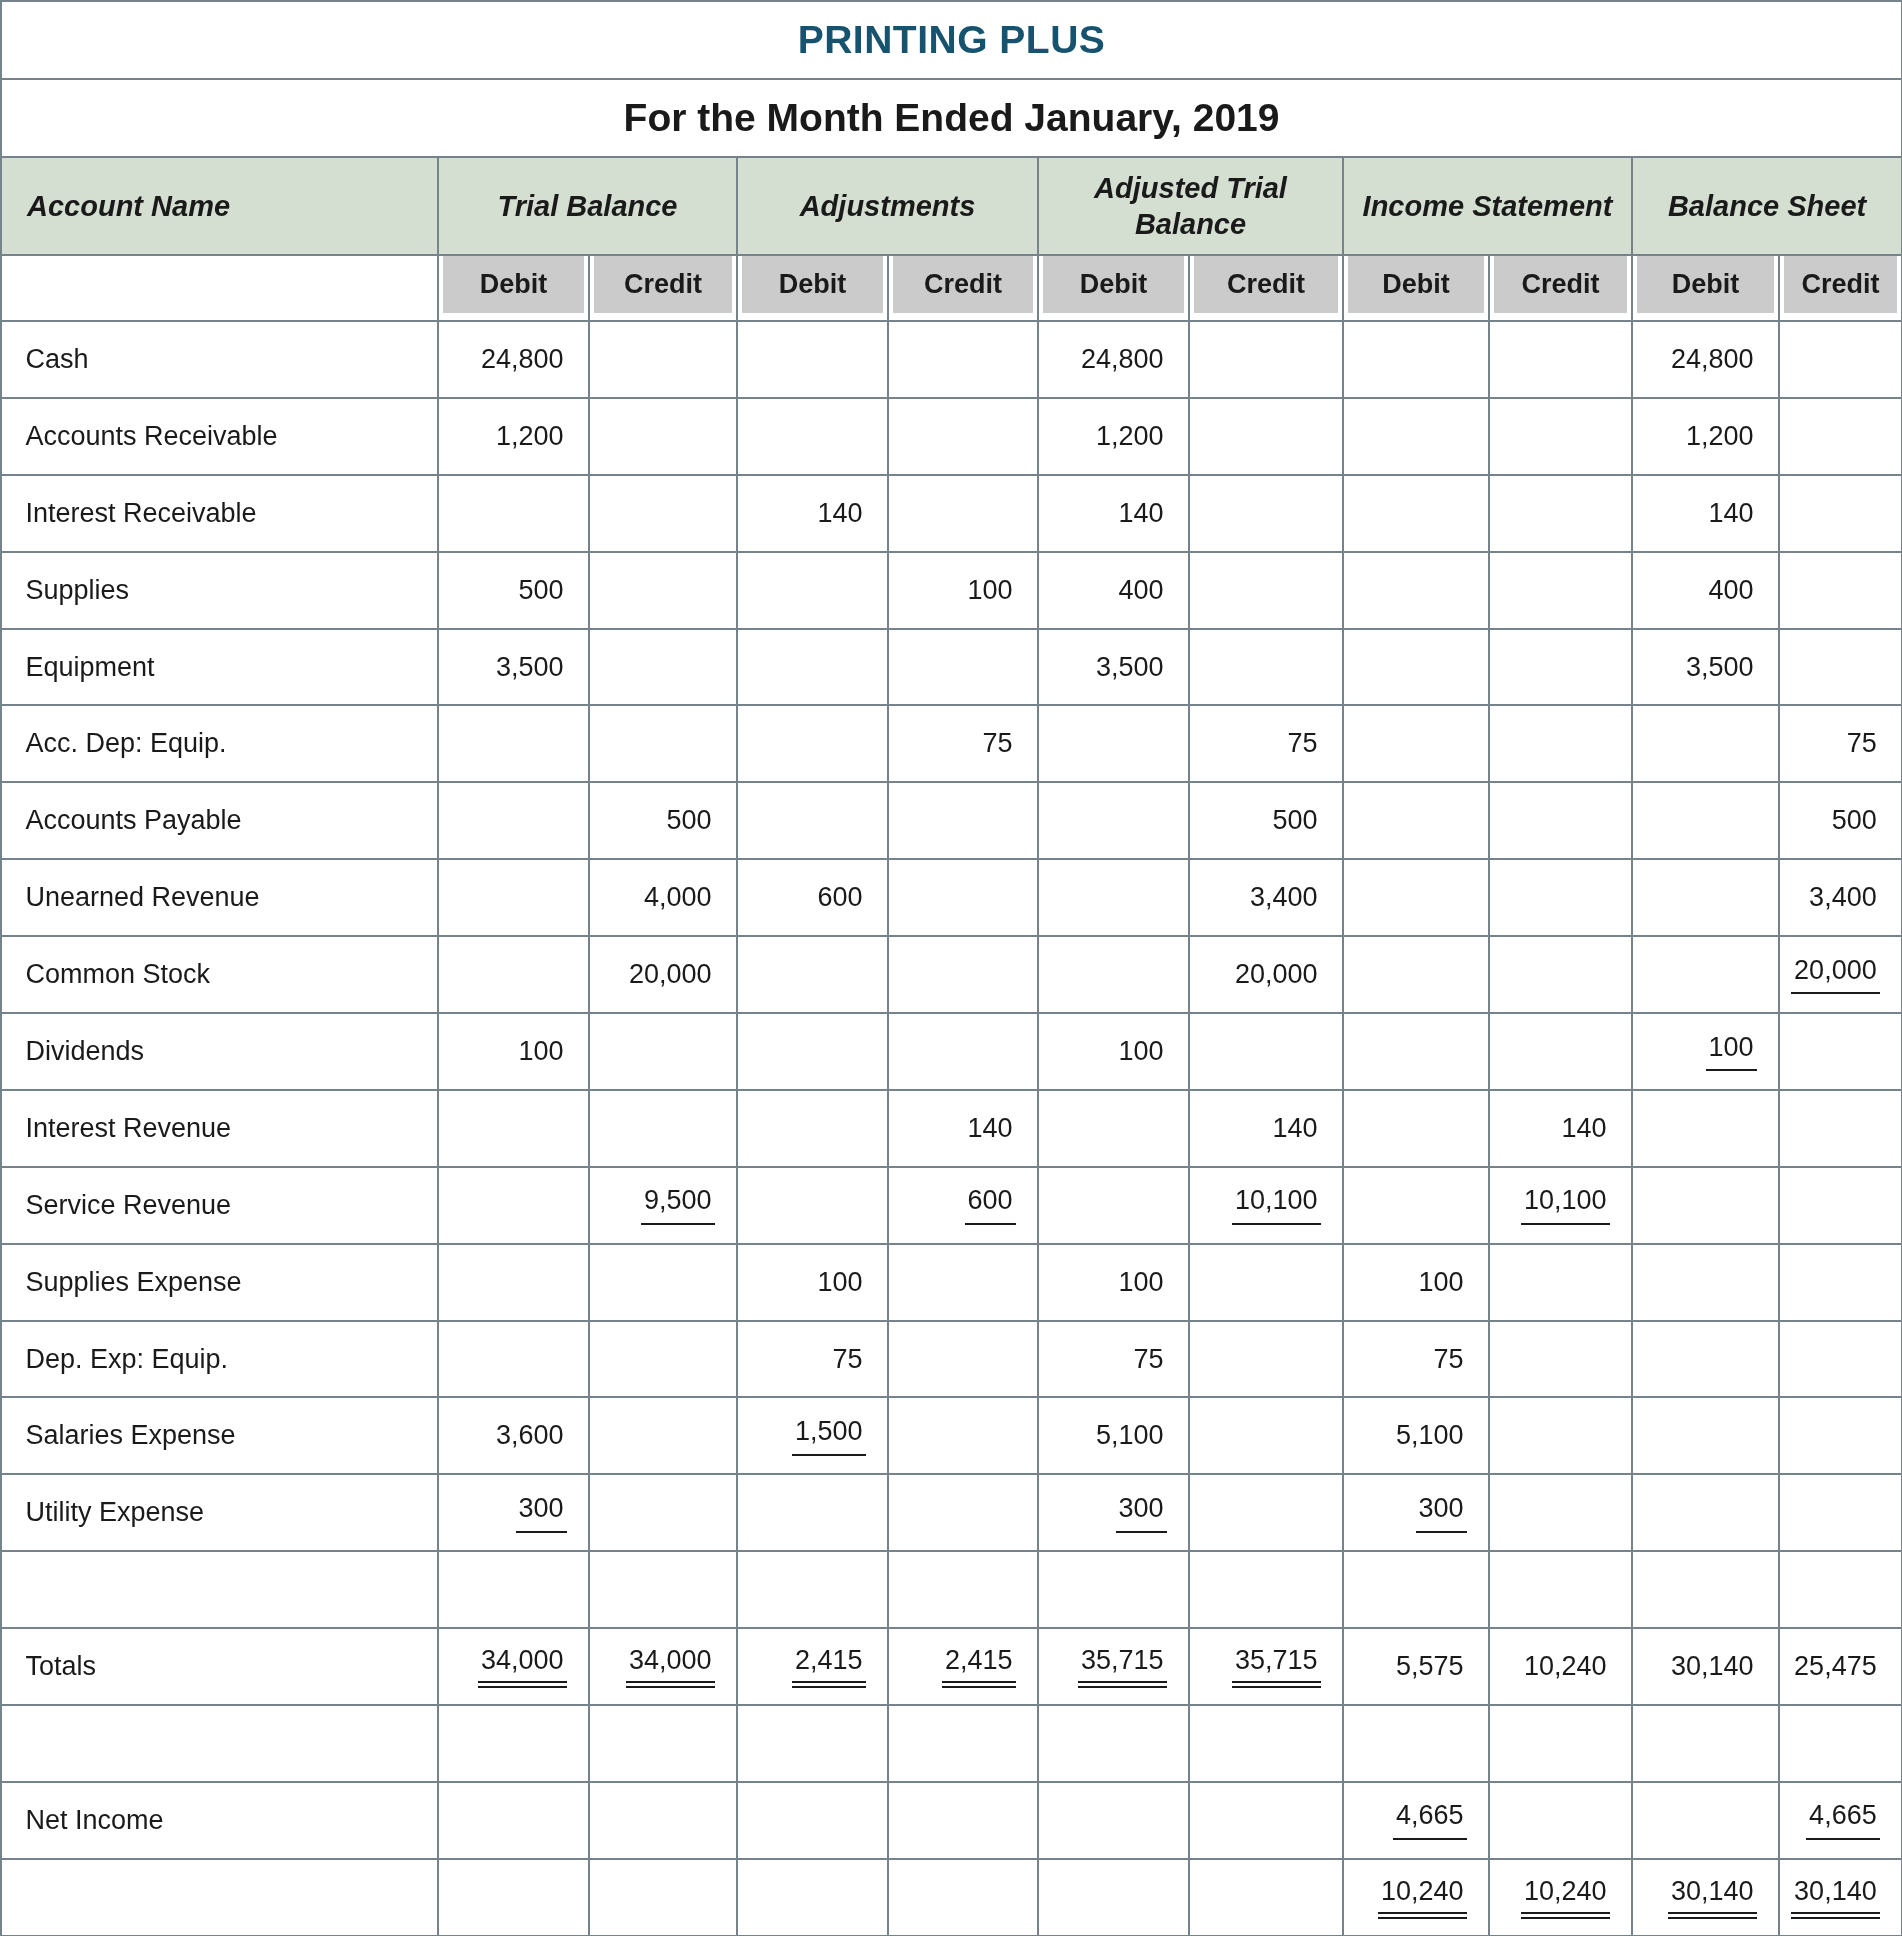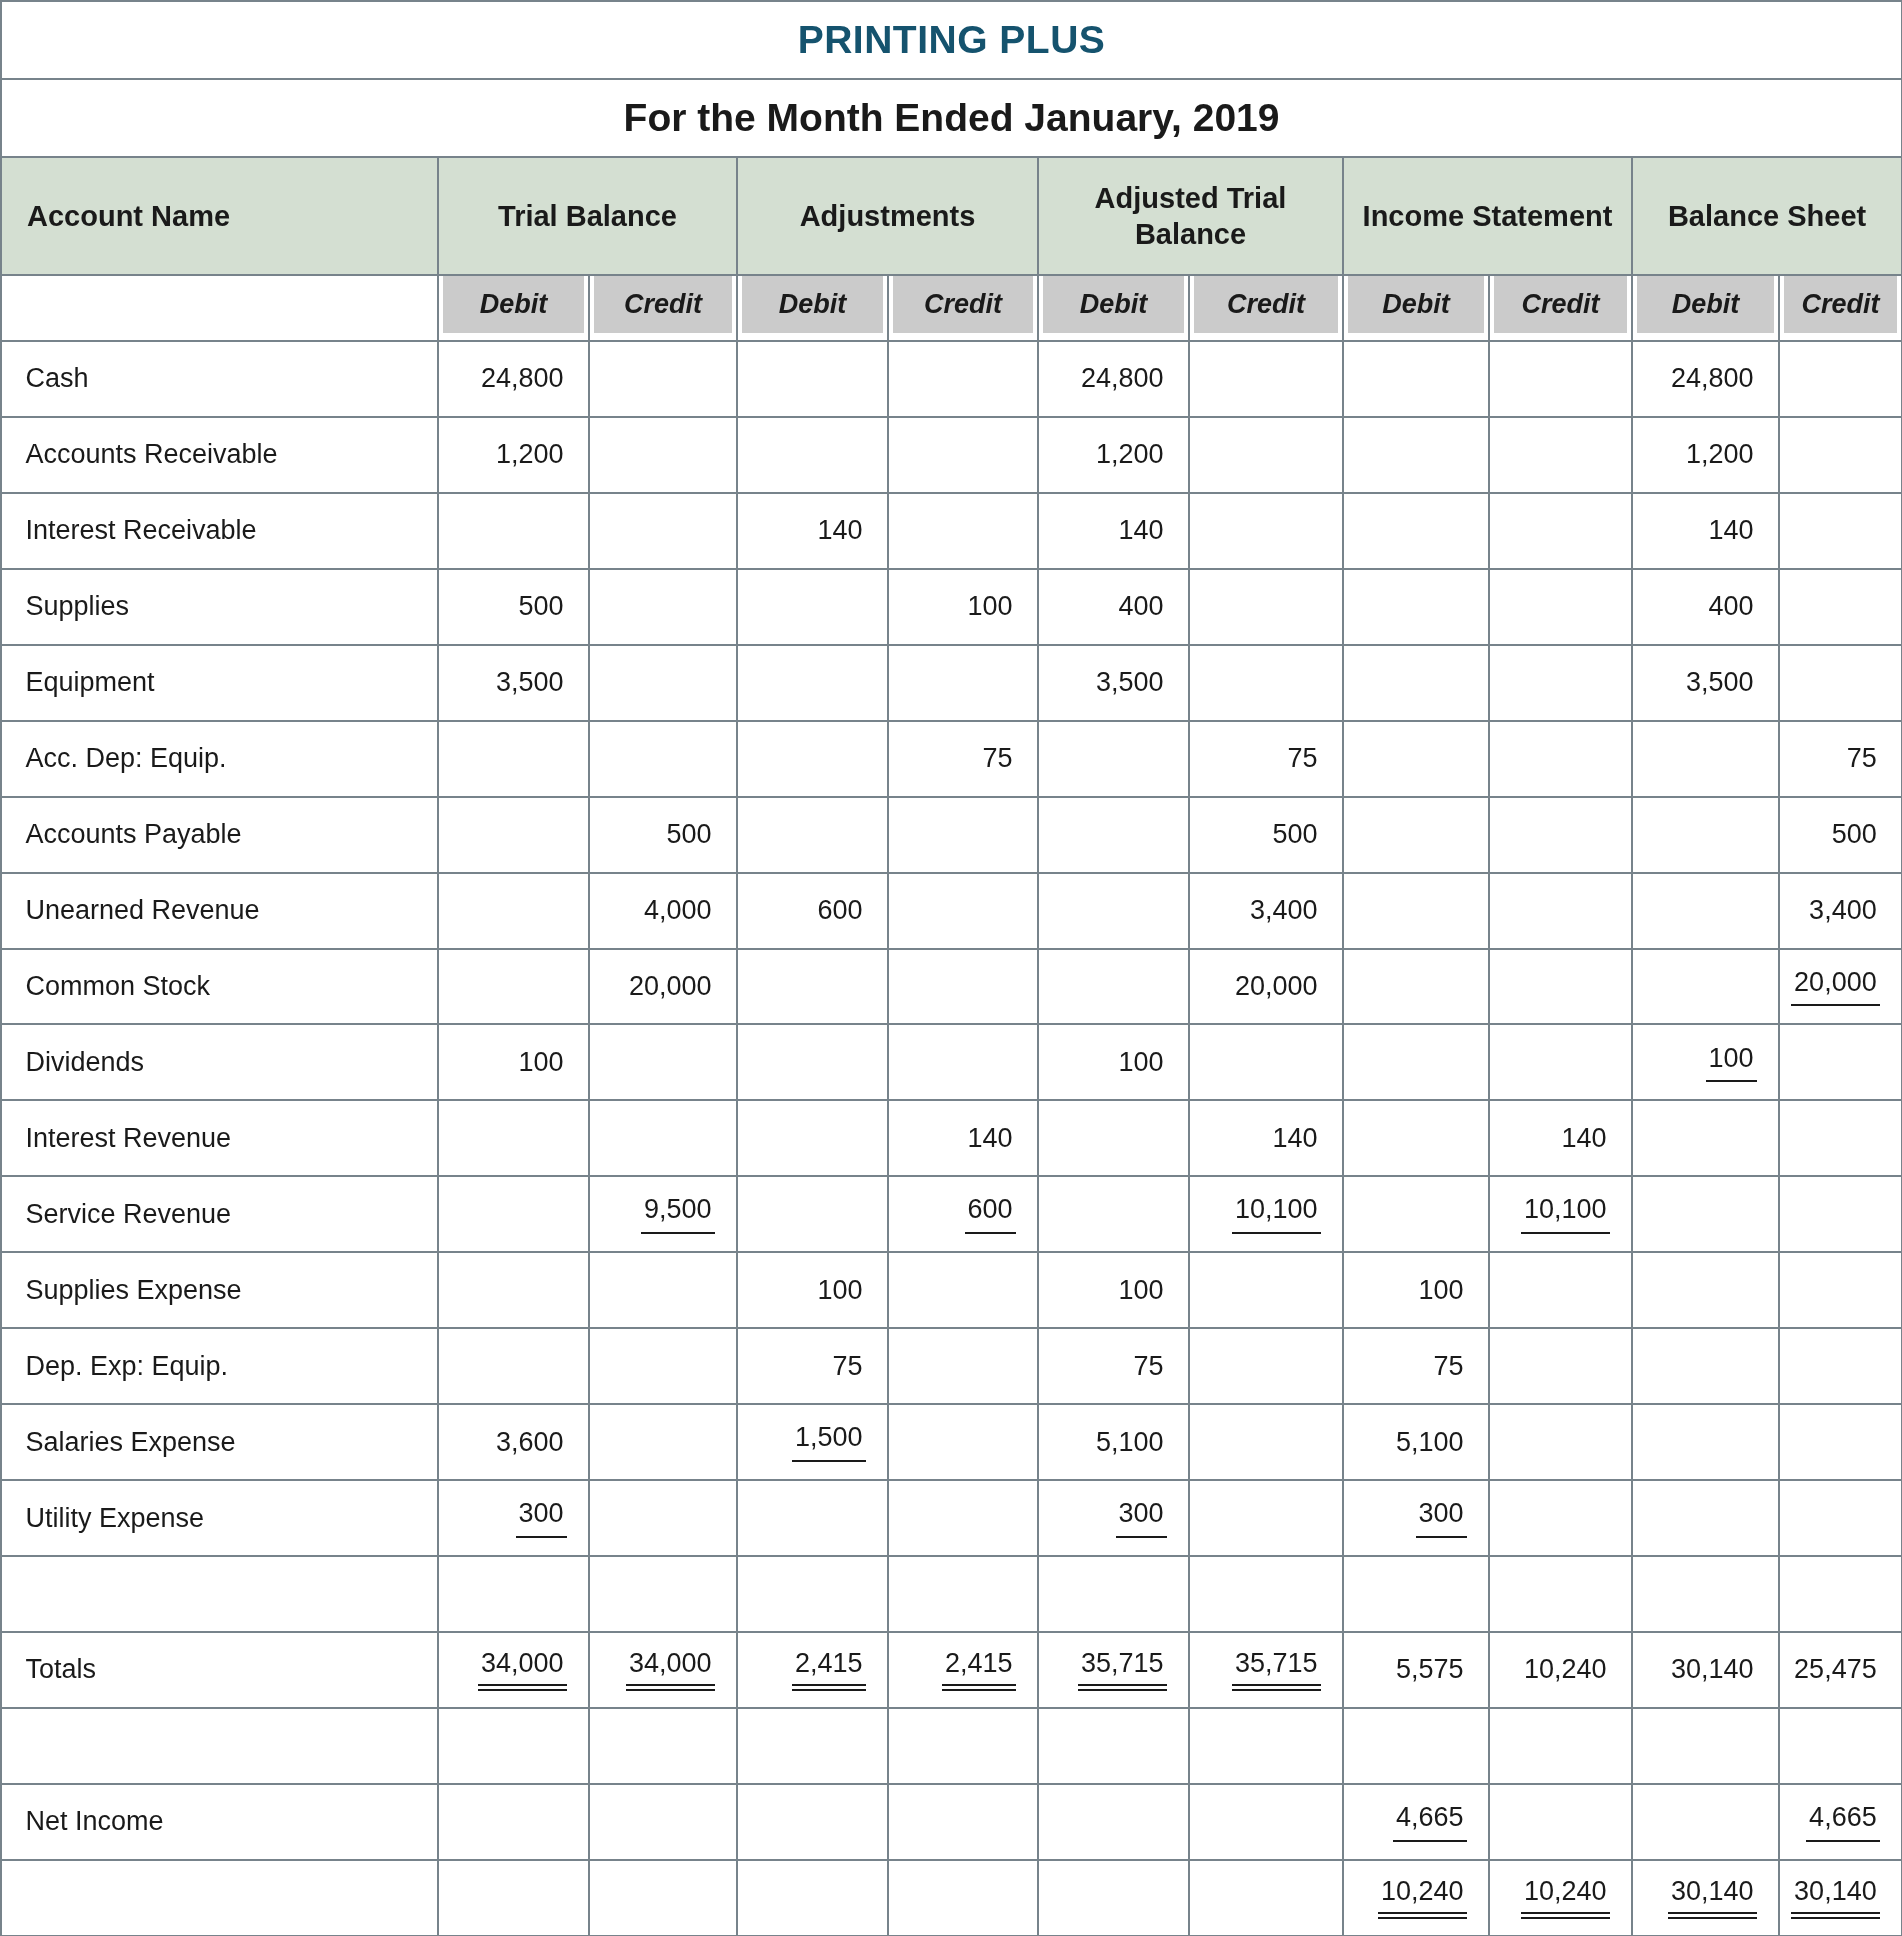--- a/index.html
+++ b/index.html
@@ -30,35 +30,35 @@
   }
   
   tr.title-row { height: 78px; }
   tr.title-row td {
     text-align: center;
     font-weight: bold;
     font-size: 39px;
   }
   td.company-title { color: #15536e; letter-spacing: 0.5px; border-radius: 9px; }
   
-  tr.section-row { height: 118px; }
+  tr.section-row { height: 98px; font-style: italic; }
   tr.section-row td {
     background: #d4dfd2;
     font-weight: bold;
     font-size: 29px;
     text-align: center;
     line-height: 1.25;
   }
   tr.section-row td.acct-head {
     text-align: left;
     padding-left: 25px;
   }
   
   tr.subheader-row { height: 66px; }
-  tr.subheader-row td { padding: 0 3.9px 5.9px 3.9px; vertical-align: top; font-style: italic; }
+  tr.subheader-row td { padding: 0 3.9px 5.9px 3.9px; vertical-align: top; }
   tr.subheader-row td .chip {
     height: 57px;
     background: #cbcbcb;
     display: flex;
     align-items: center;
     justify-content: center;
     font-weight: bold;
     font-size: 27px;
   }
   tr.subheader-row td.blank { background: #ffffff; }

